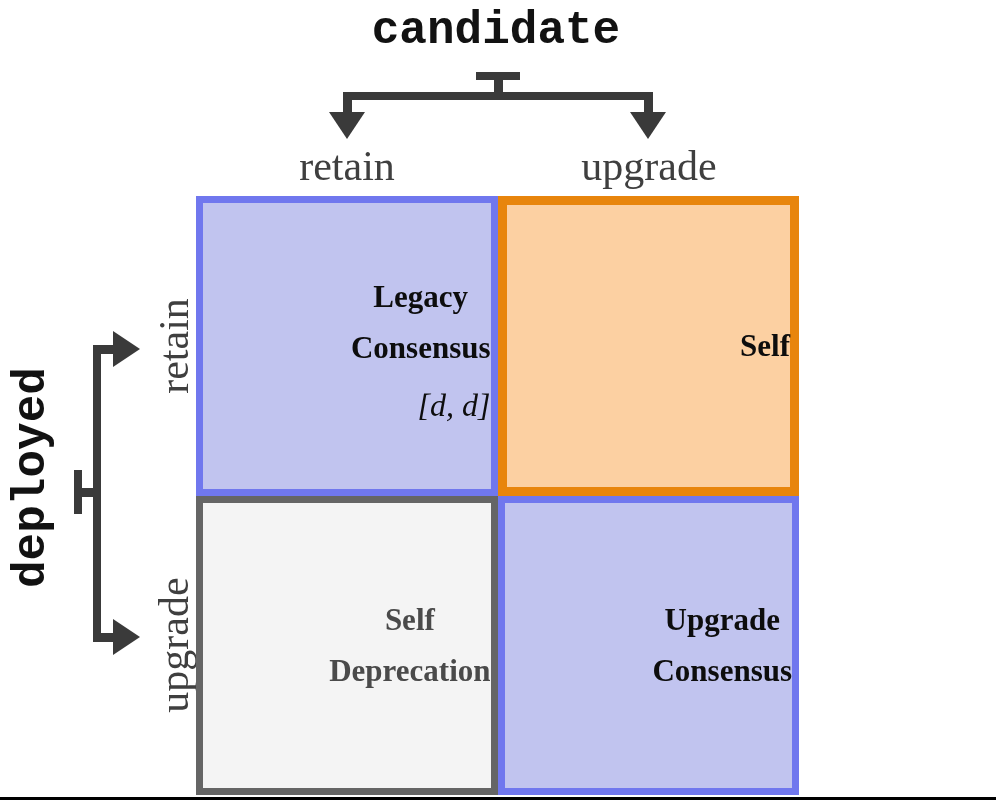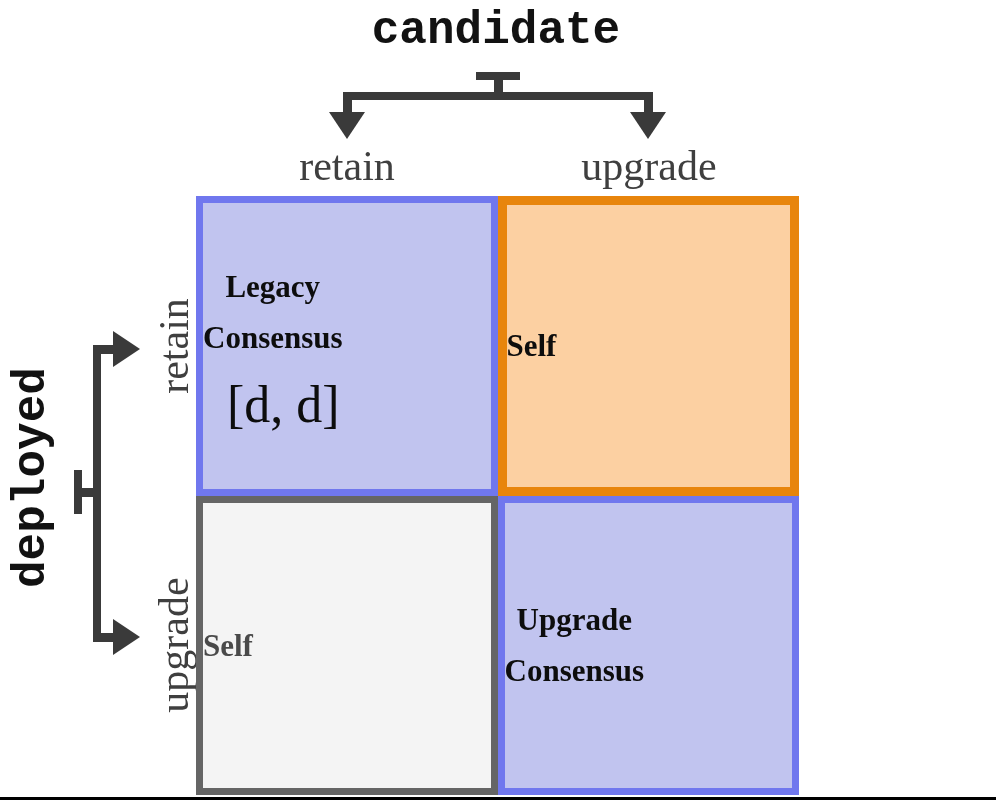--- a/index.html
+++ b/index.html
@@ -186,35 +186,36 @@
     height: 599px;
     display: grid;
     grid-template-columns: 1fr 1fr;
     grid-template-rows: 1fr 1fr;
   }
   .cell {
     position: relative;
     box-sizing: border-box;
     display: flex;
     flex-direction: column;
-    align-items: flex-start;
+    align-items: flex-end;
     justify-content: center;
   }
   .cell .cell-name {
     font-family: "Liberation Serif", serif;
     font-weight: bold;
     font-size: 31px;
     line-height: 1.65;
     text-align: center;
     max-width: 86%;
   }
   .cell .cell-payoff {
     margin-top: 16px;
     font-family: "Liberation Serif", serif;
-    font-size: 52px;
+    font-style: italic;
+    font-size: 32px;
     line-height: 1;
     text-align: center;
     margin-left: 24px;
   }
 
   
   .cell.blue {
     background: #c1c4ef;
     border: 7px solid #7077ee;
   }
@@ -296,20 +297,21 @@
 
     <div class="cell orange tr">
       <div class="cell-name">
         <span>Self</span><br>
       </div>
     </div>
 
     <div class="cell gray bl">
       <div class="cell-name">
         <span>Self</span><br>
+        <span>Deprecation</span>
       </div>
     </div>
 
     <div class="cell blue br">
       <div class="cell-name">
         <span>Upgrade</span><br>
         <span>Consensus</span>
       </div>
     </div>
 

